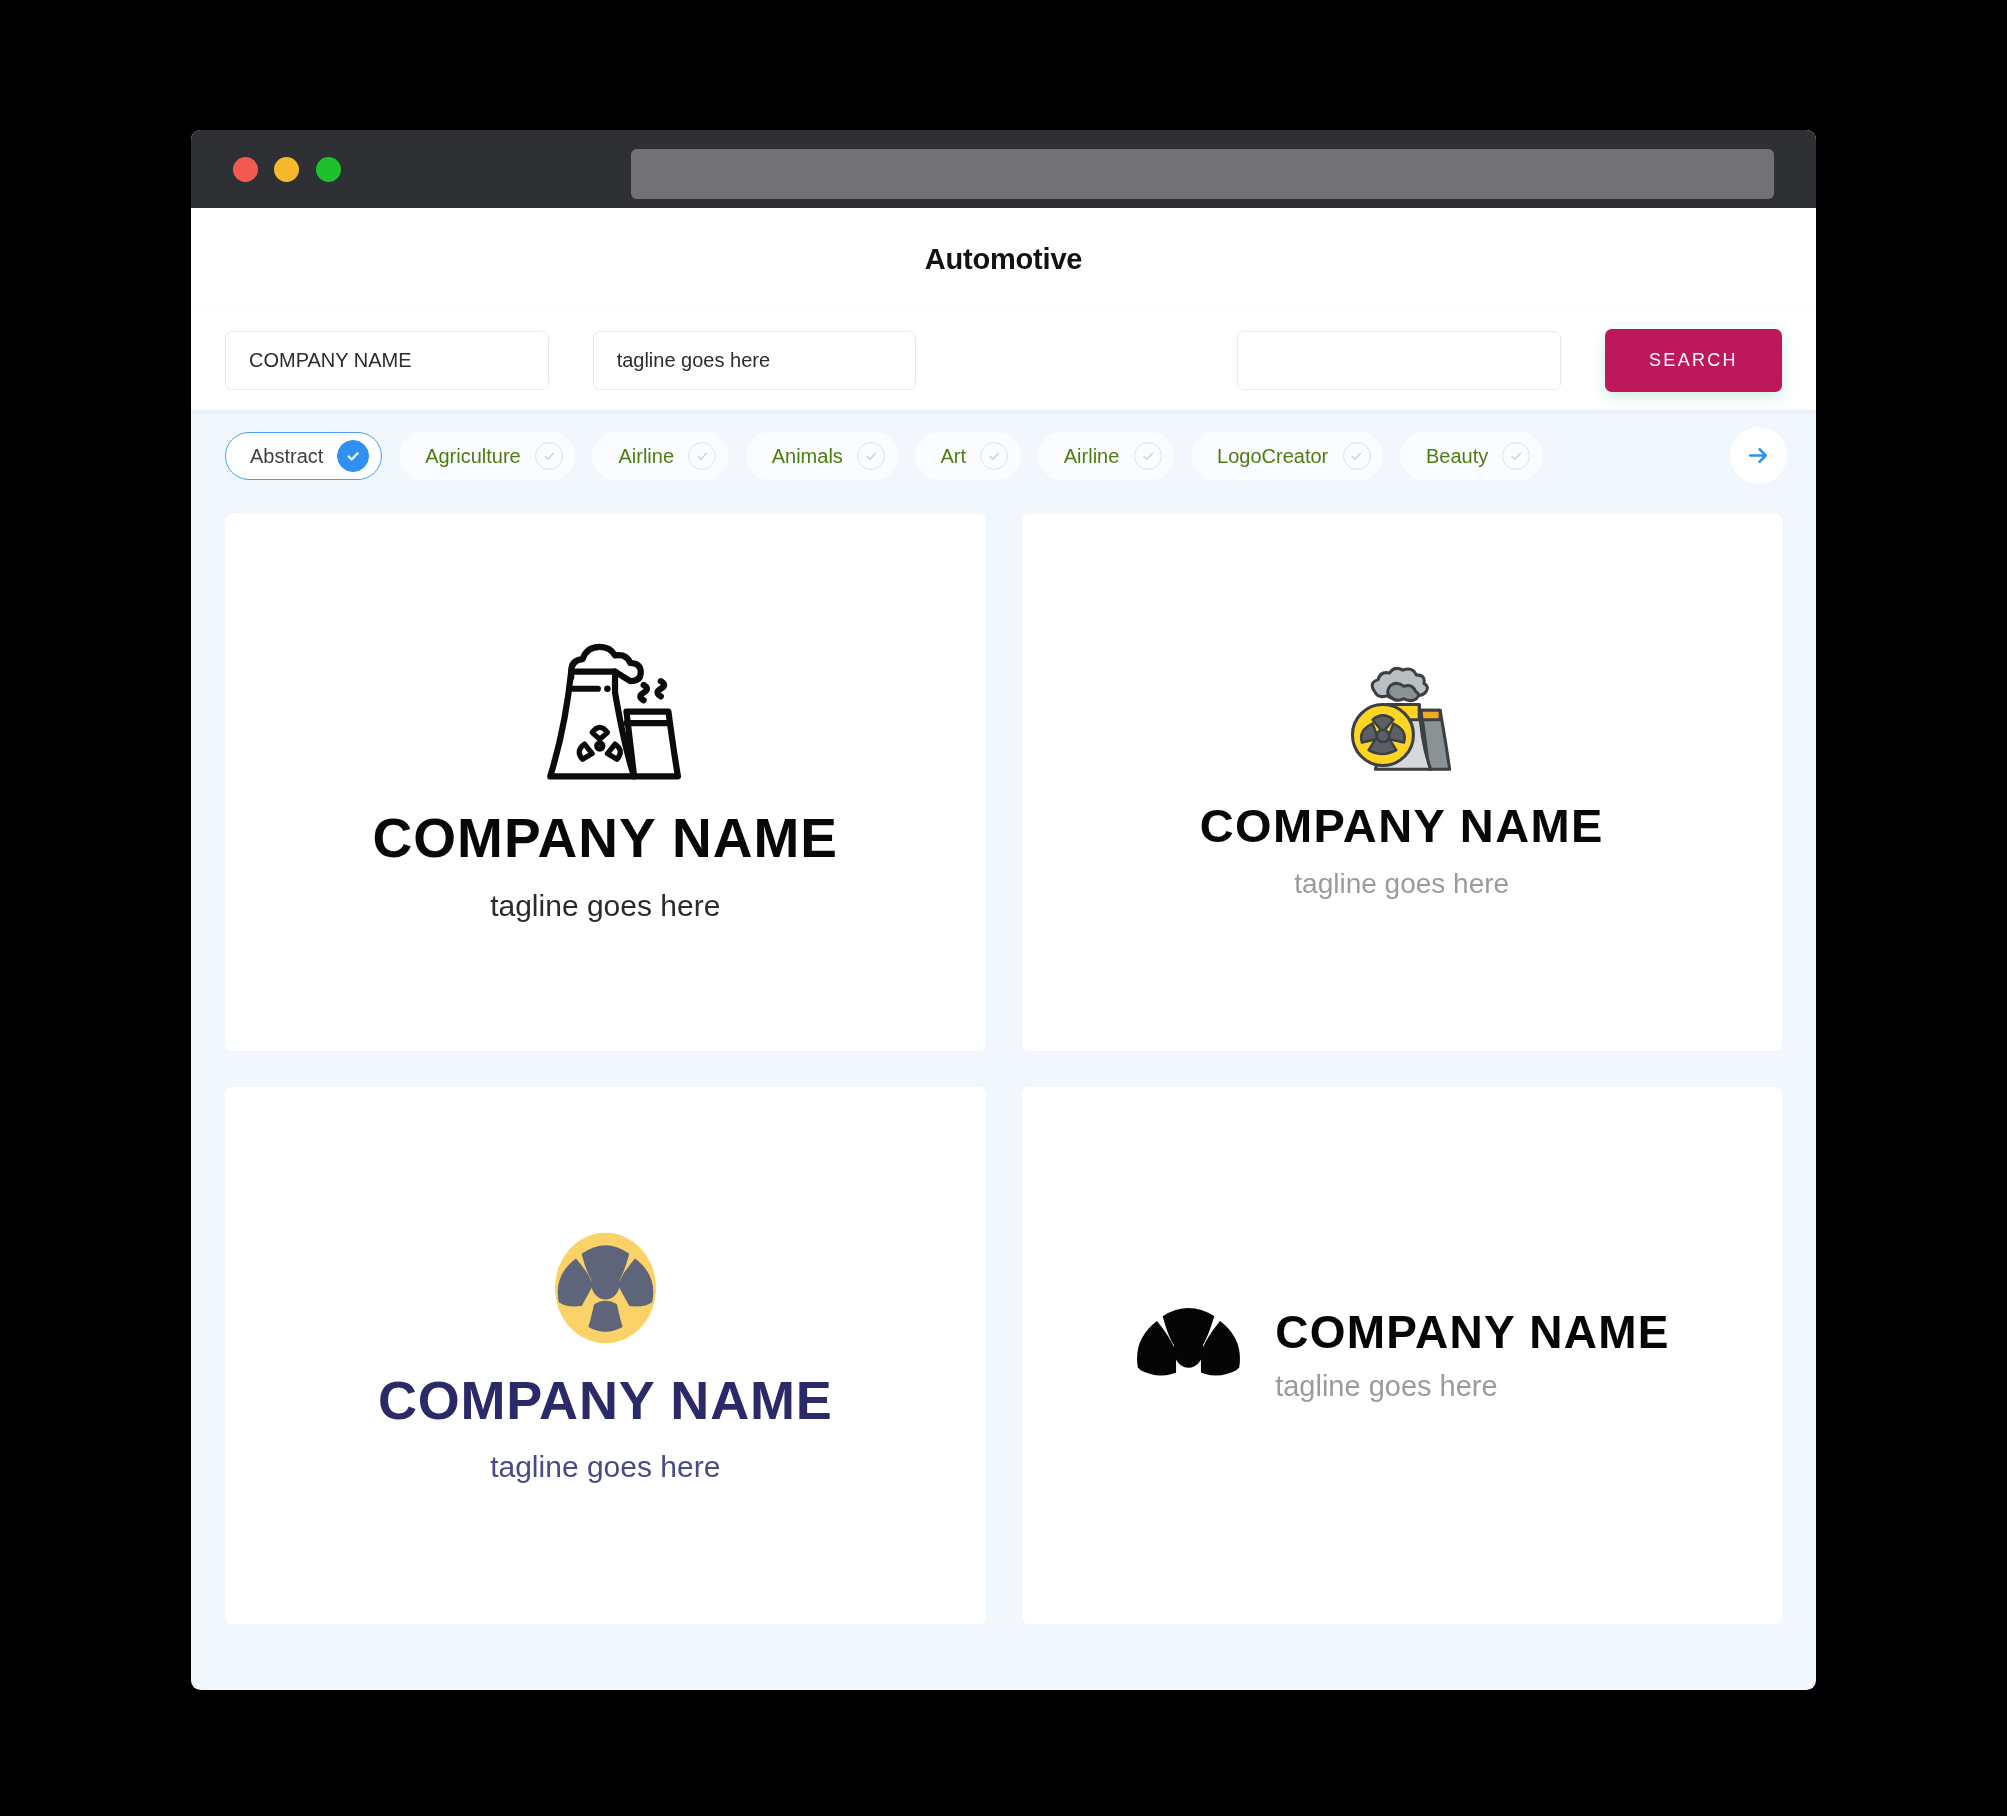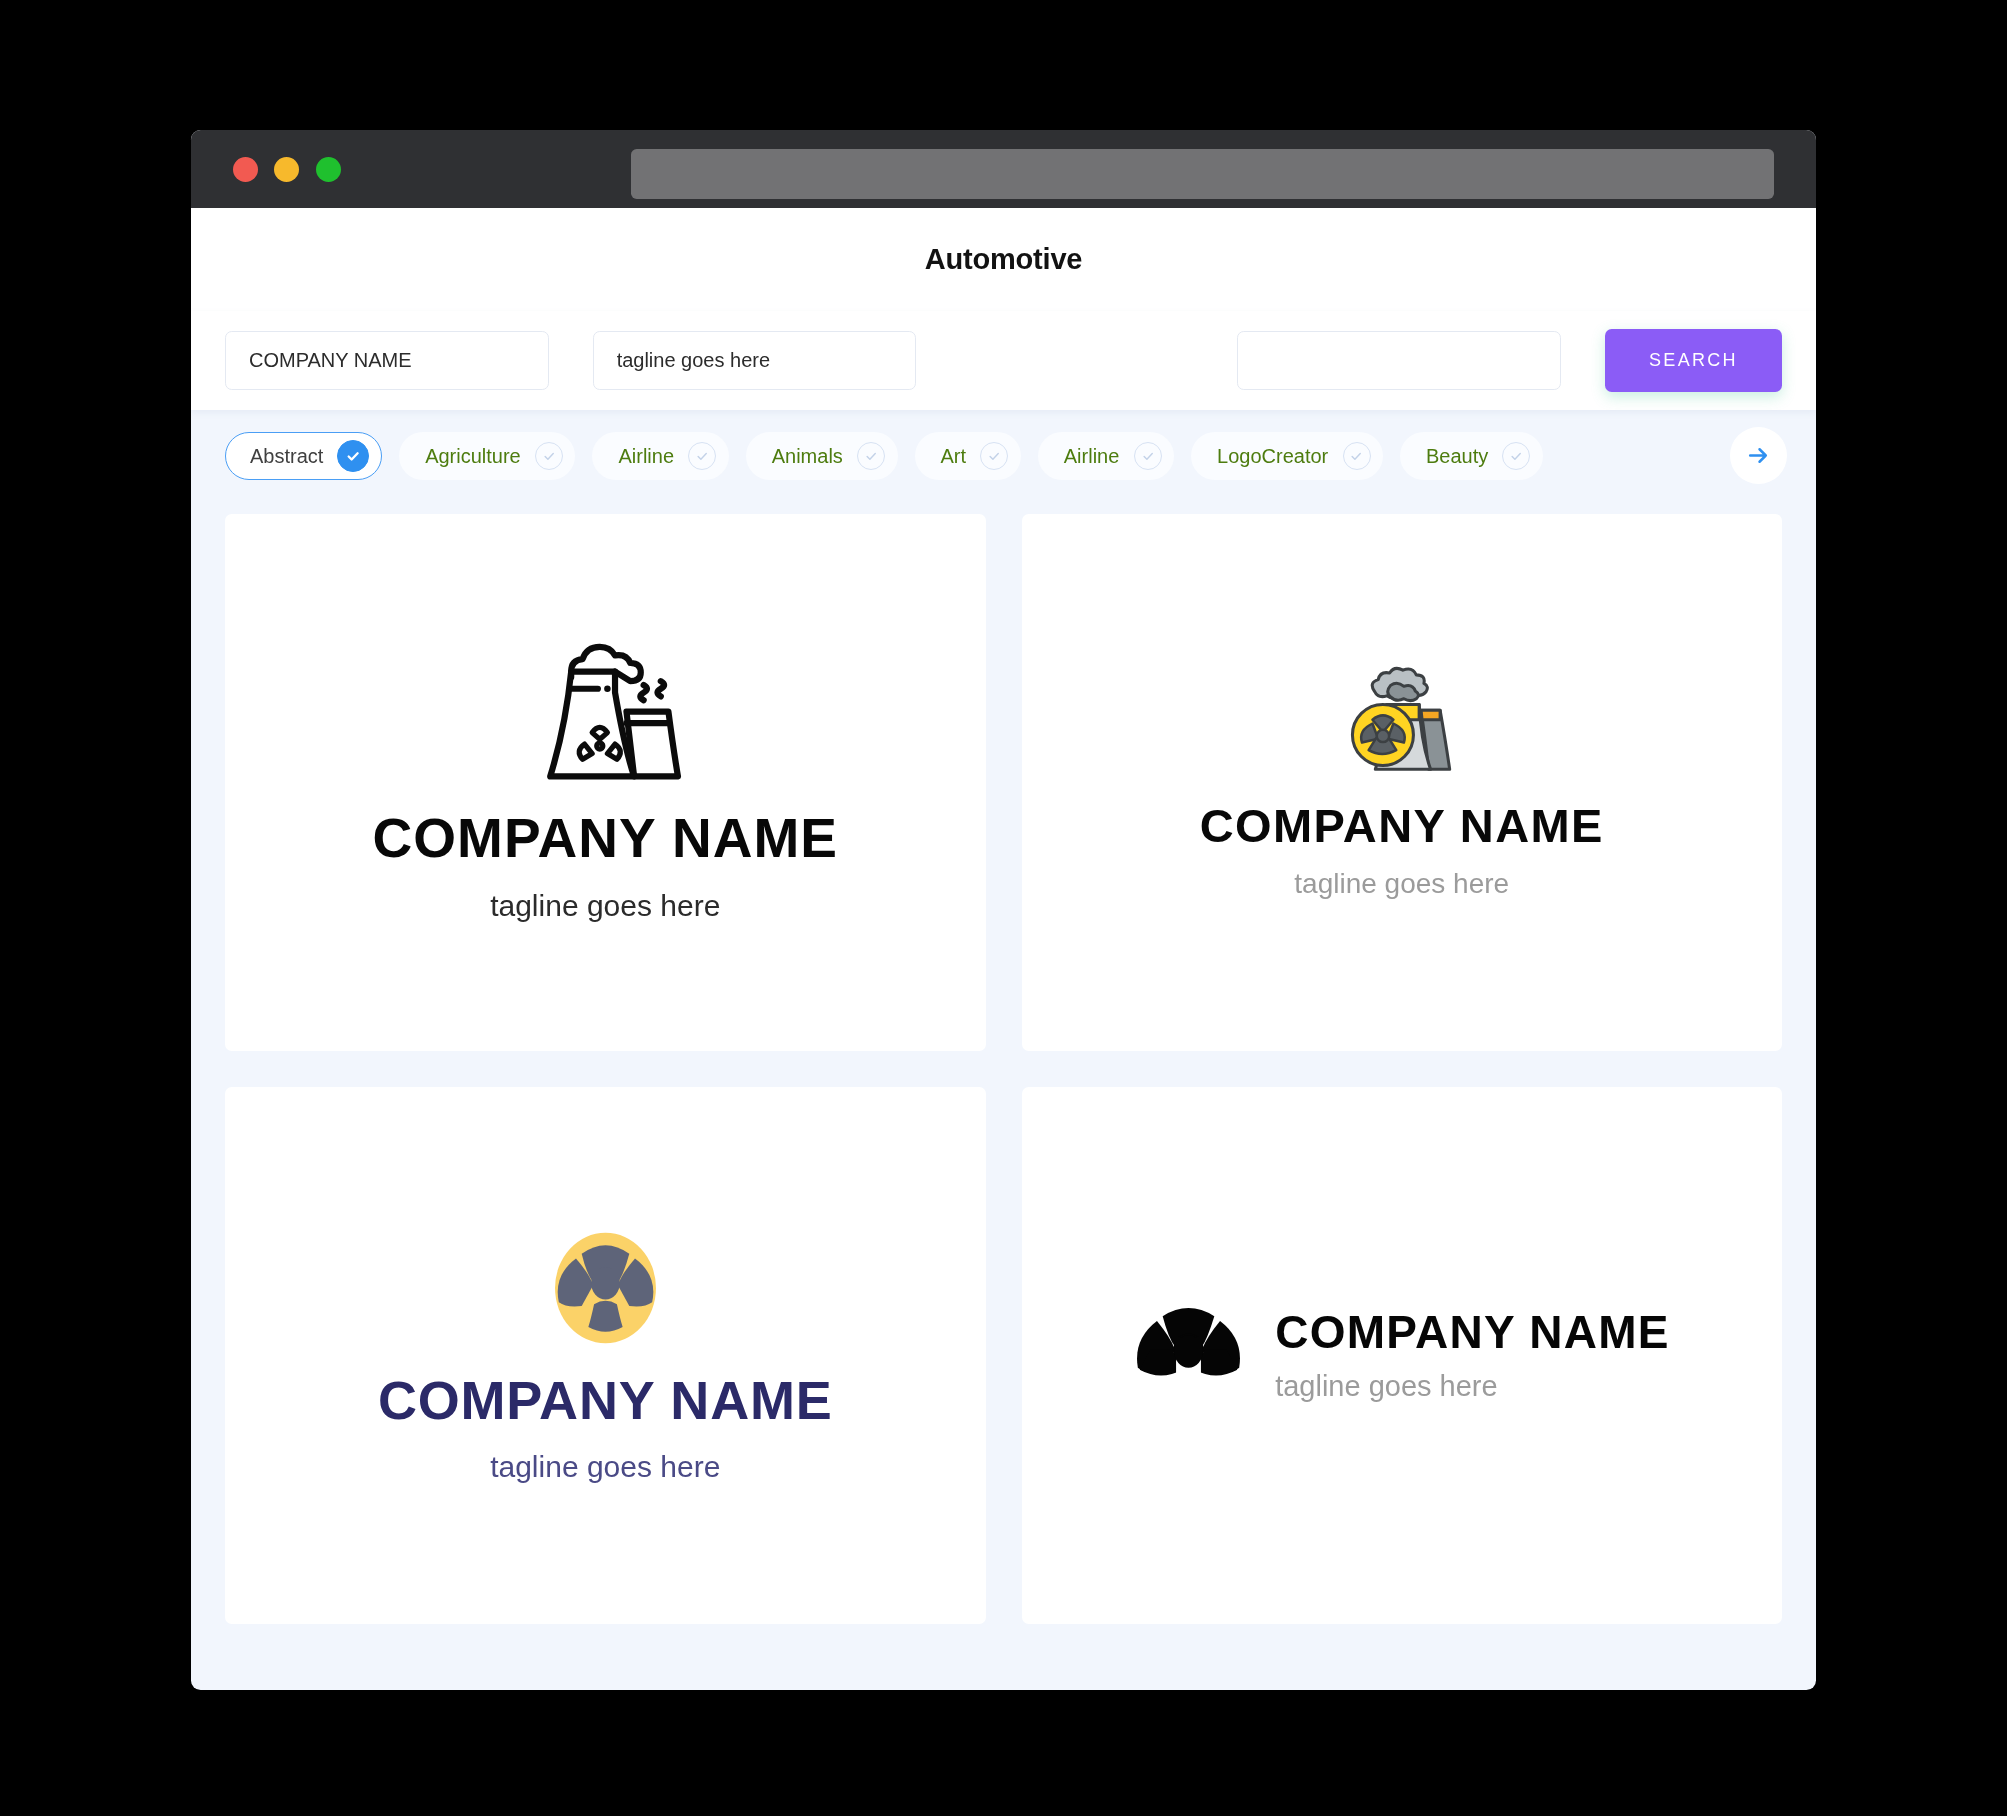--- a/index.html
+++ b/index.html
@@ -87,21 +87,21 @@
     padding: 0 23px;
     font-size: 20px;
     color: #2c2c2c;
   }
   .field.company { width: 325px; }
   .field.tagline { width: 325px; margin-left: 44px; }
   .field.extra   { width: 325px; margin-left: 321px; }
   .search-btn {
     margin-left: 44px;
     width: 178px; height: 63px;
-    background: #8b5cf6;
+    background: #be185d;
     color: #ffffff;
     border: none;
     border-radius: 6.7px;
     font-size: 18px;
     letter-spacing: 2.3px;
     font-family: "Liberation Sans", sans-serif;
     cursor: pointer;
     box-shadow: 0 4.8px 13.4px rgba(79,201,155,0.30);
   }
 

